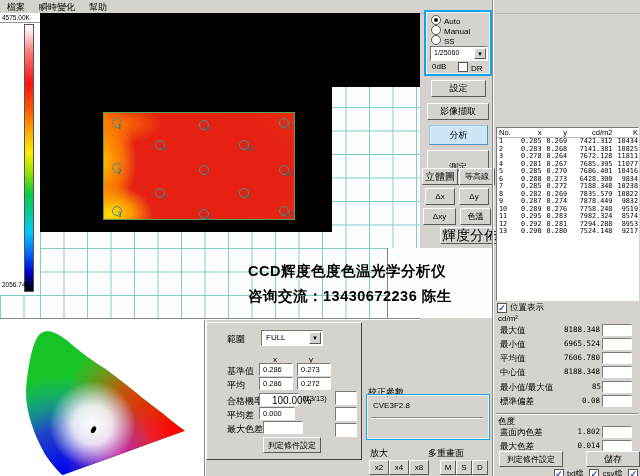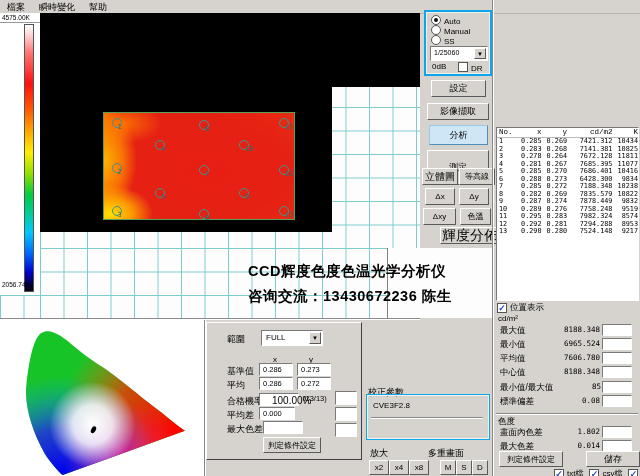--- a/index.html
+++ b/index.html
@@ -20,21 +20,21 @@
                          linear-gradient(90deg,#7ccccc 1px,transparent 1px);
         background-size:23.5px 23.5px}
   .menuitem{display:inline-block;padding:1px 7px;font-size:9px}
   .radio{display:inline-block;width:8px;height:8px;border-radius:50%;background:#fff;border:1px solid #555;vertical-align:-1px;margin-right:3px;position:relative}
   .radio.on::after{content:"";position:absolute;left:2px;top:2px;width:4px;height:4px;border-radius:50%;background:#111}
   .cbx{display:inline-block;width:8px;height:8px;background:#fff;border:1px solid #555;vertical-align:-1px;margin-right:3px;
        font-size:9px;line-height:8px;text-align:center;color:#2d46c8;font-weight:bold}
   .cbx.on::after{content:"✓"}
   
   .trow{display:flex;height:7.5px;line-height:7.5px;font-size:6.8px;font-family:"DejaVu Sans Mono",monospace}
-  .thead{font-family:Liberation Mono, monospace;font-size:7.5px;height:9px;line-height:9px;border-bottom:1px solid #bbb}
+  .thead{font-family:Liberation Sans, sans-serif;font-size:7.5px;height:9px;line-height:9px;border-bottom:1px solid #bbb}
   .c0{width:18px;padding-left:2px}
   .c1{width:27px;text-align:right}
   .c2{width:27px;text-align:right}
   .c3{width:48px;text-align:right}
   .c4{width:27px;text-align:right}
   
   .stlabel{position:absolute;left:4px;font-size:8.5px;white-space:nowrap}
   .stval{position:absolute;text-align:right;font-size:7.5px;font-family:"DejaVu Sans Mono",monospace;white-space:nowrap}
   
   .marker{position:absolute;width:14px;height:12px}

